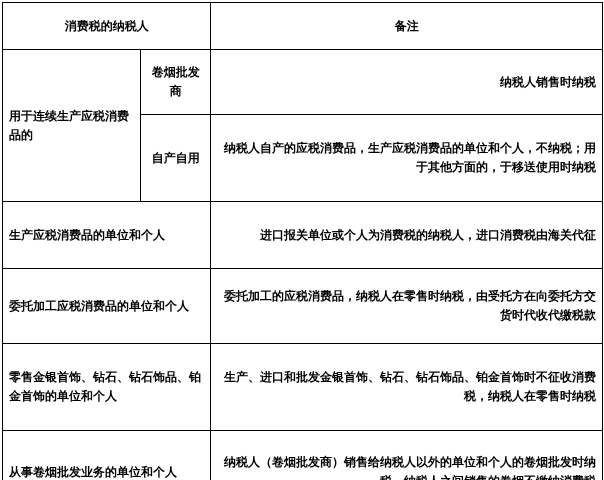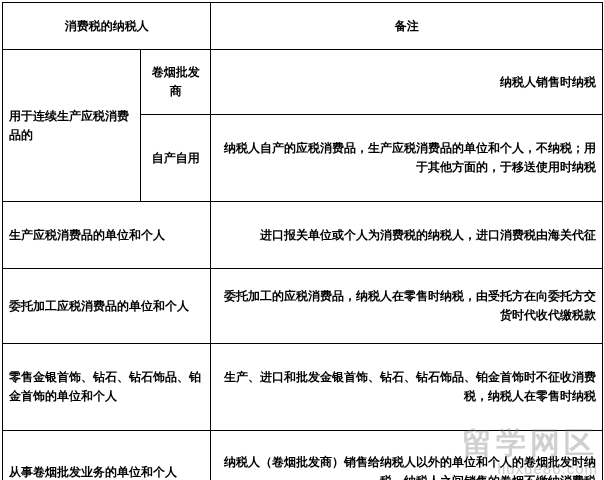--- a/index.html
+++ b/index.html
@@ -135,18 +135,14 @@
         <td class="note-cell">生产、进口和批发金银首饰、钻石、钻石饰品、铂金首饰时不征收消费税，纳税人在零售时纳税</td>
       </tr>
 
       <tr class="row-f">
         <td class="cat-cell" colspan="2">从事卷烟批发业务的单位和个人</td>
         <td class="note-cell">纳税人（卷烟批发商）销售给纳税人以外的单位和个人的卷烟批发时纳税。纳税人之间销售的卷烟不缴纳消费税</td>
       </tr>
     </tbody>
   </table>
 
-  <div class="watermark">
-    <div class="wm-top">留学网区</div>
-    <div class="wm-bottom">liuxue86.com</div>
-  </div>
 
 </div>
 
 </body></html>

